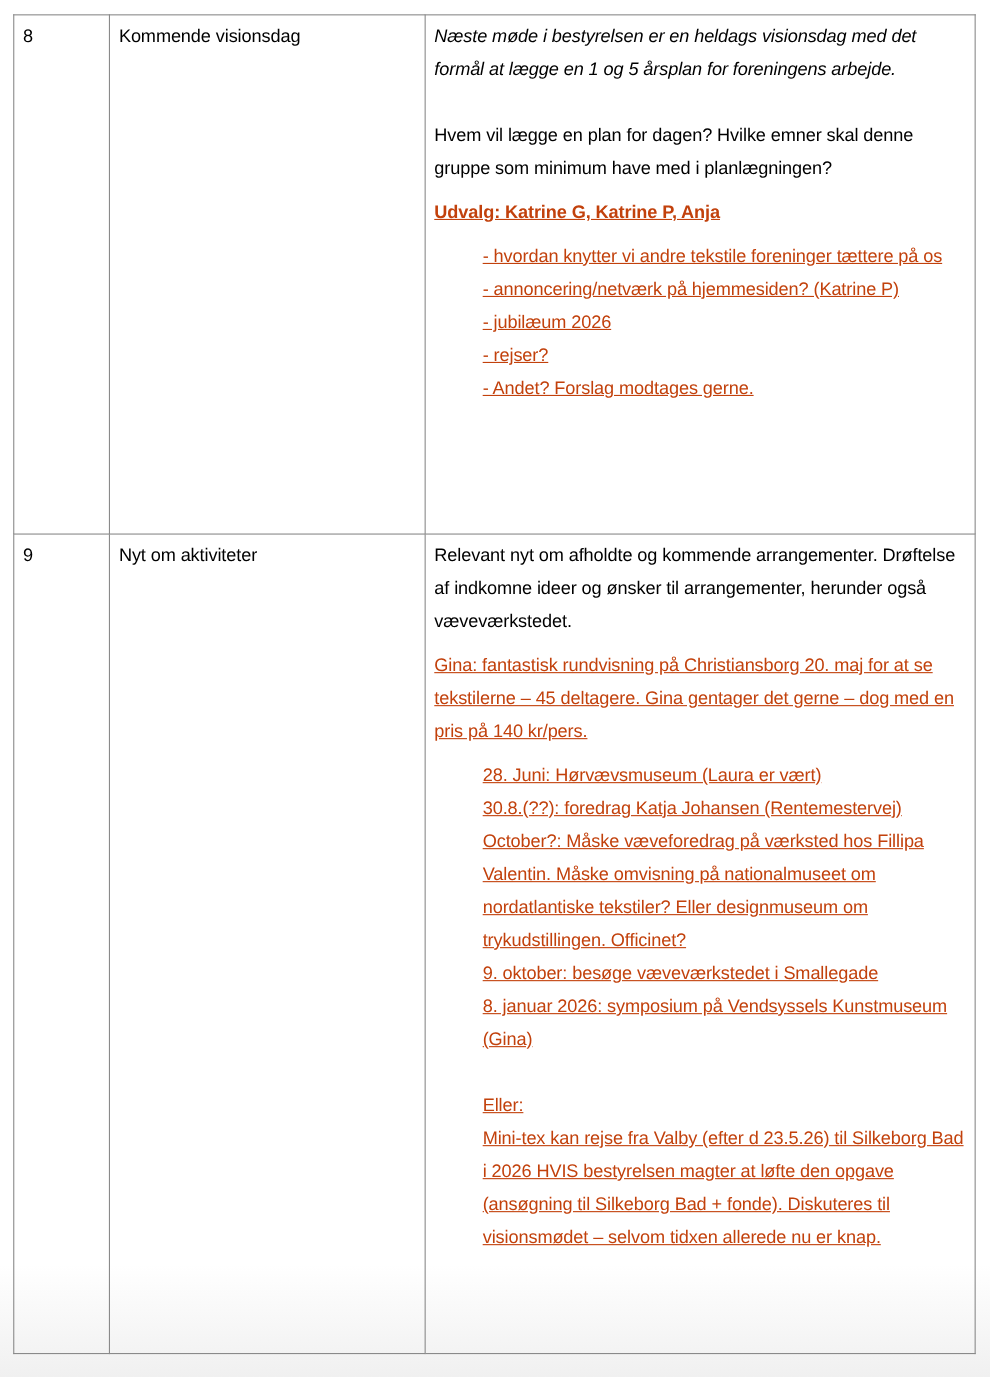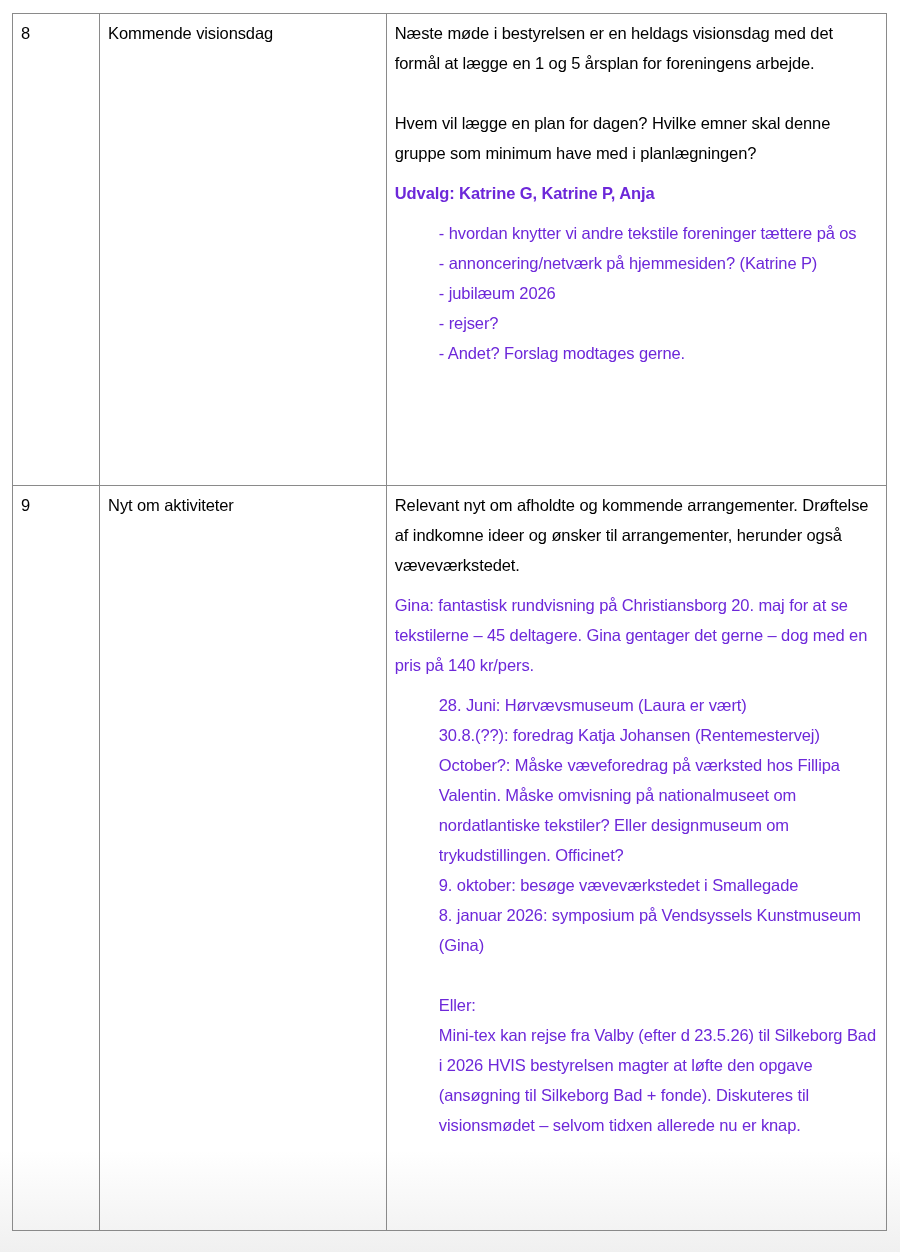--- a/index.html
+++ b/index.html
@@ -25,22 +25,22 @@
       vertical-align: top;
       padding: 4px 8px 0 8px;
       font-size: 16.5px;
       line-height: 30px;
       letter-spacing: -0.1px;
     }
     .col-num { width: 82px; }
     .col-title { width: 270px; }
     .col-desc { width: 471px; }
     .para { margin: 0 0 10px 0; }
-    .para.gap-lg { margin-bottom: 30px; }
-    .red { color: #6d28d9; }
+    .para.gap-lg { margin-bottom: 30px; font-style: italic; }
+    .red { color: #c2410c; text-decoration: underline; }
     .bold { font-weight: bold; }
     .line { display: block; margin-left: 44px; }
     .row-8 td { height: 467px; }
     .row-9 td { height: 740px; }
     .spacer { height: 30px; }
   </style>
 </head>
 <body>
 
 <table class="doc-table">

